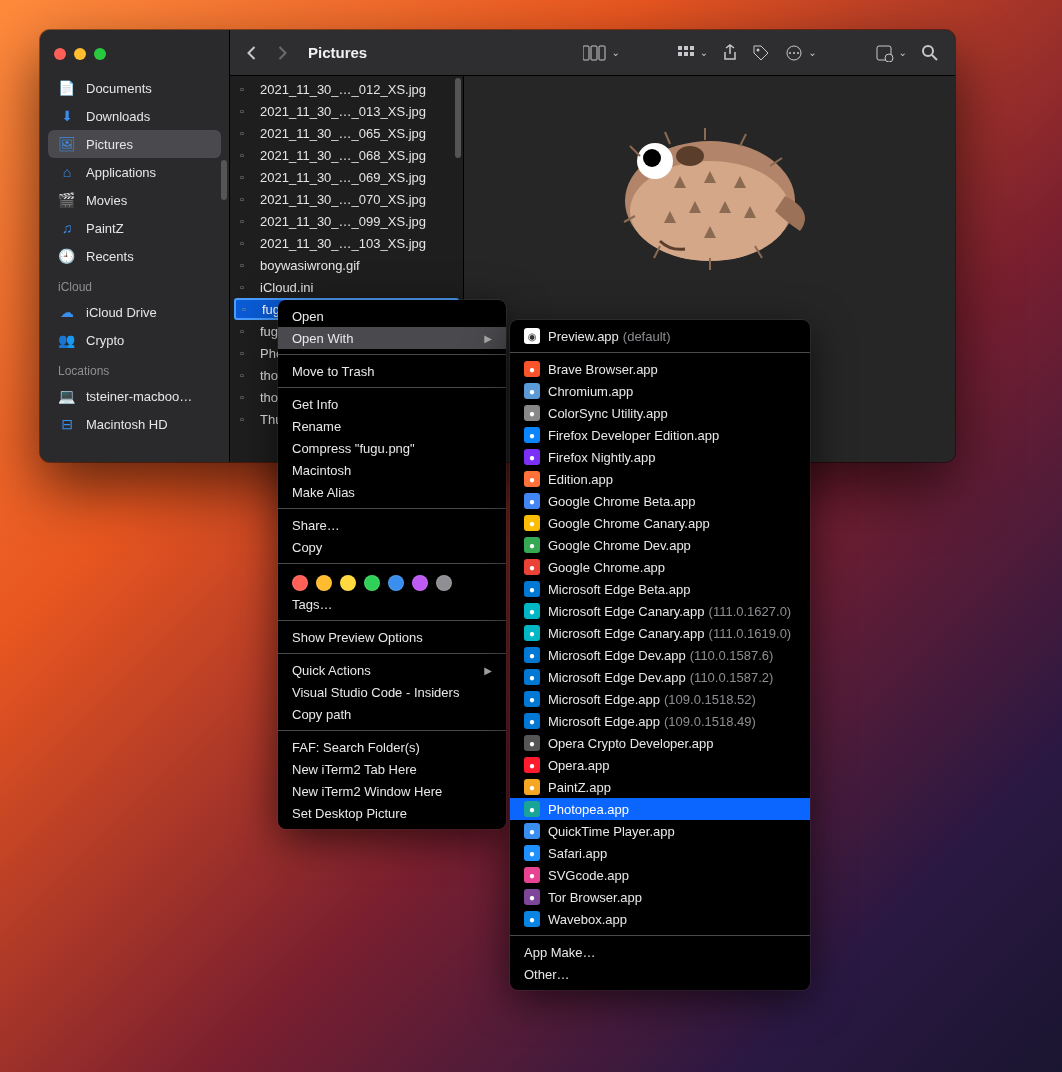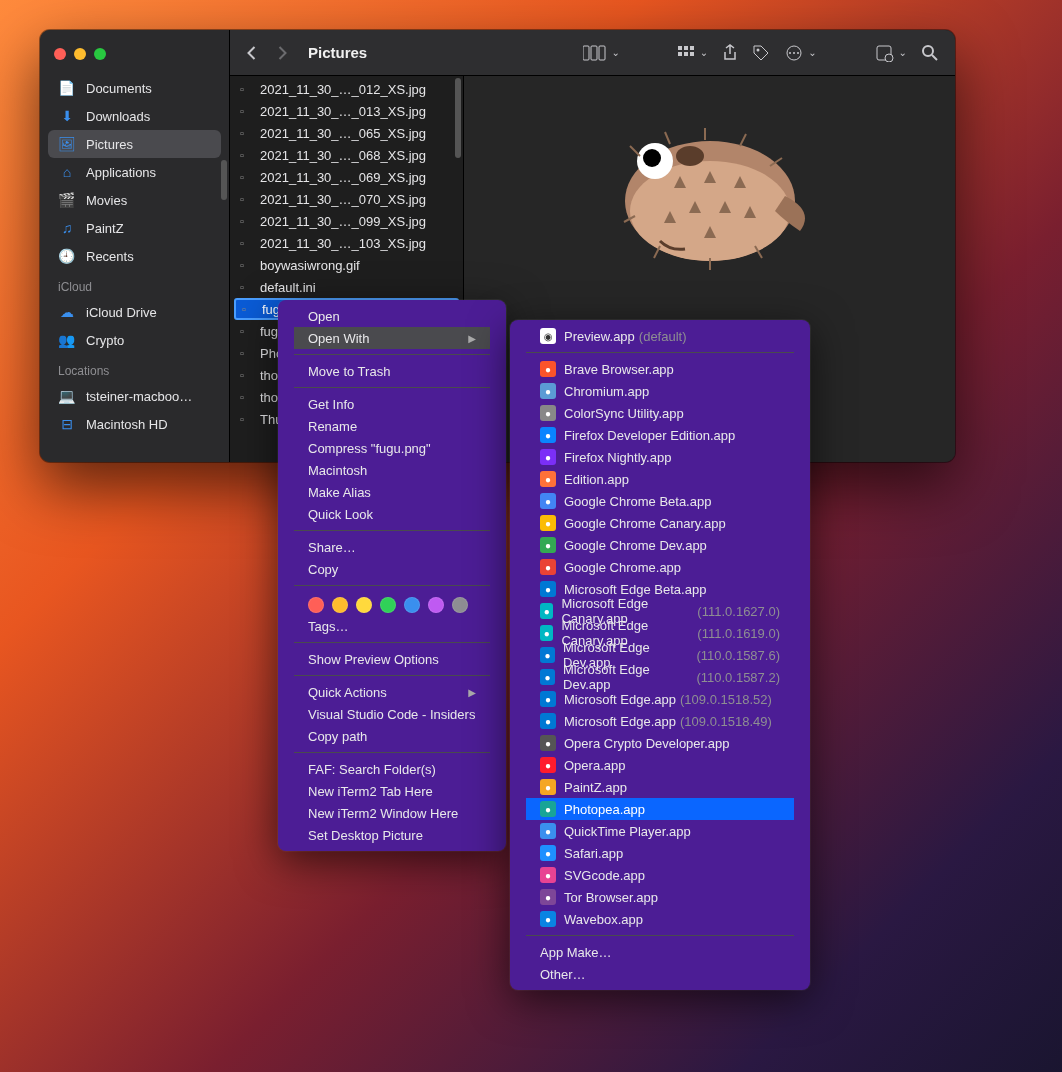--- a/index.html
+++ b/index.html
@@ -22,21 +22,21 @@
   .content { flex:1; display:flex; overflow:hidden; }
   .filelist { width:234px; background:#1e1e1e; border-right:1px solid #000; overflow-y:auto; padding-top:2px; position:relative; }
   .file { display:flex; align-items:center; gap:6px; height:22px; padding:0 10px; color:#e5e5e7; font-size:13px; white-space:nowrap; overflow:hidden; }
   .file .fico { width:14px; font-size:11px; color:#888; }
   .file.sel { background:#0a5bd6; border:2px solid #4a9eff; border-radius:3px; height:22px; margin:0 4px; padding:0 6px; }
   .file.sel .fname { color:#fff; }
   .preview { flex:1; background:#262626; display:flex; justify-content:center; padding-top:30px; position:relative; }
   .preview-scroll { position:absolute; right:2px; top:2px; bottom:2px; width:12px; }
   .fish { width:200px; height:170px; position:relative; }
   
-  .menu { position:absolute; background:#4c1d95; border-radius:8px; box-shadow:0 10px 40px rgba(0,0,0,0.6), 0 0 0 1px rgba(255,255,255,0.07); padding:5px 16px; backdrop-filter:blur(20px); }
+  .menu { position:absolute; background:#000000; border-radius:8px; box-shadow:0 10px 40px rgba(0,0,0,0.6), 0 0 0 1px rgba(255,255,255,0.07); padding:5px 0; backdrop-filter:blur(20px); }
   .menu1 { left:278px; top:300px; width:228px; }
   .menu2 { left:510px; top:320px; width:300px; }
   .mitem { height:22px; display:flex; align-items:center; padding:0 14px; color:#e8e8ea; font-size:13px; position:relative; }
   .mitem.hl { background:#4a4a4e; }
   .mitem.sel { background:#0a66ff; color:#fff; }
   .mitem .chev { margin-left:auto; color:#aaa; font-size:10px; }
   .mitem .aico { width:16px; height:16px; margin-right:8px; border-radius:3px; display:inline-flex; align-items:center; justify-content:center; font-size:10px; color:#fff; }
   .mitem .dim { color:#8e8e92; margin-left:4px; }
   .msep { height:1px; background:#4a4a4e; margin:5px 0; }
   .tagrow { display:flex; gap:8px; padding:6px 14px 2px; }
@@ -213,21 +213,21 @@
             <div class="file">
               <span class="fico">▫</span>
               <span class="fname">2021_11_30_…_103_XS.jpg</span>
             </div>
             <div class="file">
               <span class="fico">▫</span>
               <span class="fname">boywasiwrong.gif</span>
             </div>
             <div class="file">
               <span class="fico">▫</span>
-              <span class="fname">default.ini</span>
+              <span class="fname">iCloud.ini</span>
             </div>
             <div class="file sel">
               <span class="fico">▫</span>
               <span class="fname">fug</span>
             </div>
             <div class="file">
               <span class="fico">▫</span>
               <span class="fname">fug</span>
             </div>
             <div class="file">
@@ -293,21 +293,20 @@
       <span class="chev">▶</span>
     </div>
   <div class="msep"></div>
   <div class="mitem">Move to Trash</div>
   <div class="msep"></div>
   <div class="mitem">Get Info</div>
   <div class="mitem">Rename</div>
   <div class="mitem">Compress "fugu.png"</div>
   <div class="mitem">Macintosh</div>
   <div class="mitem">Make Alias</div>
-  <div class="mitem">Quick Look</div>
   <div class="msep"></div>
   <div class="mitem">Share…</div>
   <div class="mitem">Copy</div>
   <div class="msep"></div>
   <div class="tagrow" id="tagrow">
       <span class="tagdot" style="background: rgb(255, 95, 87);"></span>
       <span class="tagdot" style="background: rgb(254, 188, 46);"></span>
       <span class="tagdot" style="background: rgb(255, 217, 61);"></span>
       <span class="tagdot" style="background: rgb(48, 209, 88);"></span>
       <span class="tagdot" style="background: rgb(58, 143, 238);"></span>

